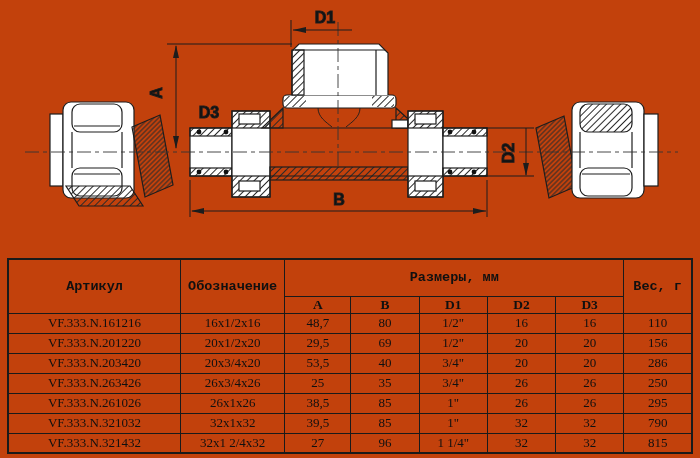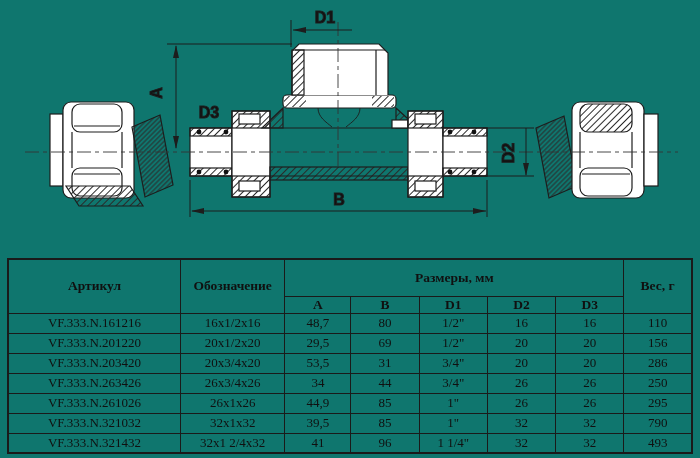--- a/index.html
+++ b/index.html
@@ -1,36 +1,36 @@
 <!DOCTYPE html>
 <html><head>
 <meta charset="utf-8">
 <style>
   html,body { margin:0; padding:0; background:#fff; }
   .page {
-    position:relative; width:700px; height:458px; background:#0f766e;
+    position:relative; width:700px; height:458px; background:#c2410c;
     font-family:"Liberation Serif", serif; color:#111; overflow:hidden;
   }
   .drawing { position:absolute; left:0; top:0; }
   .dim-label {
     font-family:"Liberation Sans", sans-serif;
     font-weight:bold; font-size:16px; fill:#111;
   }
   .spec-table-wrap { position:absolute; left:7px; top:258px; }
   table.spec {
     border-collapse:collapse; table-layout:fixed; width:686px;
     border:2px solid #1a1a1a;
     font-family:"Liberation Serif", serif; font-size:13px; color:#101010;
   }
   table.spec th, table.spec td {
     border:1px solid #1a1a1a; text-align:center; vertical-align:middle;
     padding:0 2px; overflow:hidden; white-space:nowrap;
   }
   table.spec thead th { font-weight:bold; font-size:13.5px; }
-  tr.hdr-main { height:37px; }
+  tr.hdr-main { height:37px;font-family:Liberation Mono, monospace; }
   tr.hdr-sub  { height:17px; }
   table.spec tbody tr { height:20px; }
 </style>
 </head>
 <body>
 
 <div class="page">
 
   <svg class="drawing" width="700" height="256" viewBox="0 0 700 256">
     <defs>
@@ -215,62 +215,62 @@
             <td>69</td>
             <td>1/2"</td>
             <td>20</td>
             <td>20</td>
             <td>156</td>
           </tr>
           <tr>
             <td>VF.333.N.203420</td>
             <td>20x3/4x20</td>
             <td>53,5</td>
-            <td>31</td>
+            <td>40</td>
             <td>3/4"</td>
             <td>20</td>
             <td>20</td>
             <td>286</td>
           </tr>
           <tr>
             <td>VF.333.N.263426</td>
             <td>26x3/4x26</td>
-            <td>34</td>
-            <td>44</td>
+            <td>25</td>
+            <td>35</td>
             <td>3/4"</td>
             <td>26</td>
             <td>26</td>
             <td>250</td>
           </tr>
           <tr>
             <td>VF.333.N.261026</td>
             <td>26x1x26</td>
-            <td>44,9</td>
+            <td>38,5</td>
             <td>85</td>
             <td>1"</td>
             <td>26</td>
             <td>26</td>
             <td>295</td>
           </tr>
           <tr>
             <td>VF.333.N.321032</td>
             <td>32x1x32</td>
             <td>39,5</td>
             <td>85</td>
             <td>1"</td>
             <td>32</td>
             <td>32</td>
             <td>790</td>
           </tr>
           <tr>
             <td>VF.333.N.321432</td>
             <td>32x1 2/4x32</td>
-            <td>41</td>
+            <td>27</td>
             <td>96</td>
             <td>1 1/4"</td>
             <td>32</td>
             <td>32</td>
-            <td>493</td>
+            <td>815</td>
           </tr>
         </tbody>
     </table>
   </div>
 </div>
 
 </body></html>

